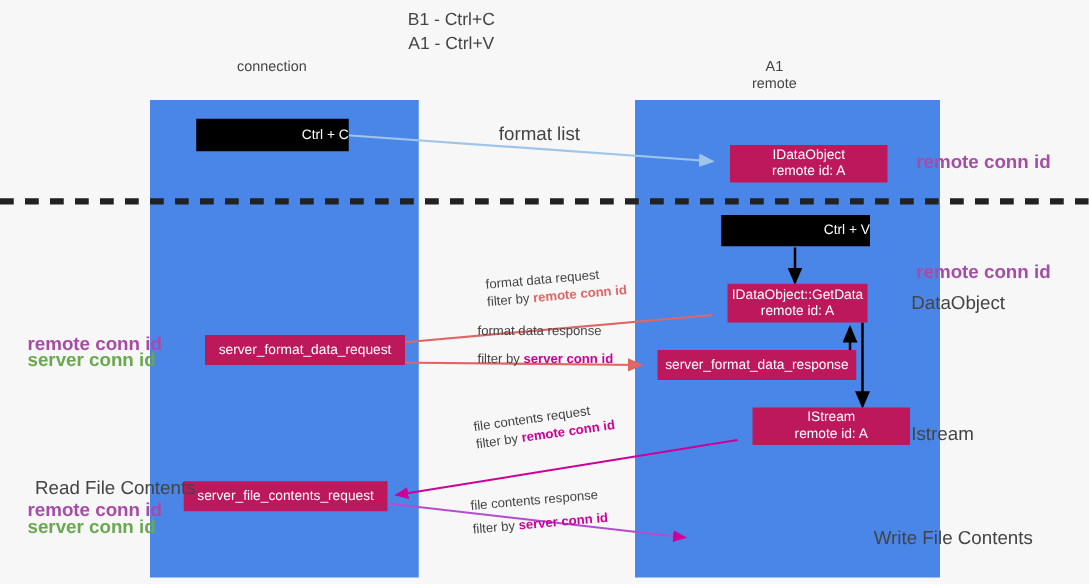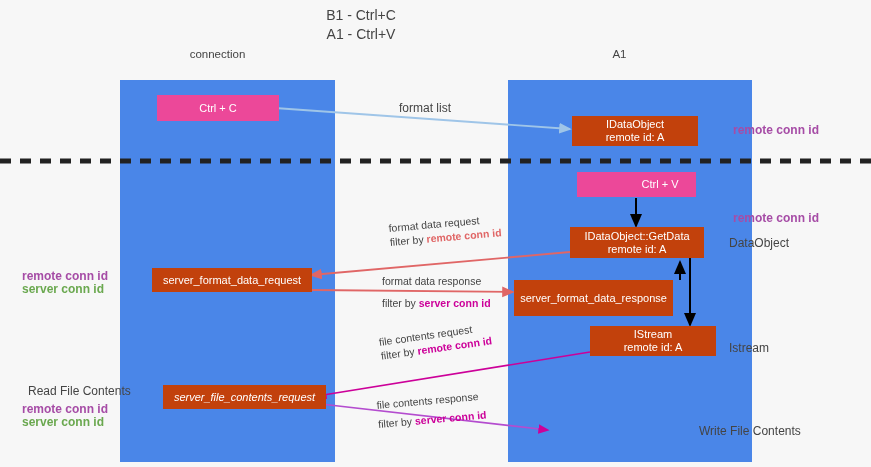--- a/index.html
+++ b/index.html
@@ -20,24 +20,24 @@
   .box{
     position:absolute;
     display:flex;flex-direction:column;
     align-items:center;justify-content:center;
     text-align:center;
     color:#fff;
     font-size:11px;
     line-height:13px;
     box-sizing:border-box;
   }
-  .box.green{background:#ec4899;}
-  .box.orange{background:#c2410c;}
+  .box.green{background:#000000;align-items:flex-end;}
+  .box.orange{background:#be185d;margin-left:12px;}
 
-  .lbl{position:absolute;font-size:12px;line-height:14px;color:#444;white-space:nowrap;}
+  .lbl{position:absolute;font-size:15px;line-height:14px;color:#444;white-space:nowrap;}
   .lbl.purple{color:#a64ca6;font-weight:bold;}
   .lbl.green{color:#6aa84f;font-weight:bold;}
 
   .rot{position:absolute;font-size:10.5px;line-height:14px;white-space:nowrap;color:#444;}
   .rot .mag{color:#cc0099;font-weight:bold;}
   .rot .red{color:#e06666;font-weight:bold;}
 
   #title{
     position:absolute;left:0;top:6px;width:722px;
     text-align:center;font-size:14px;line-height:19px;color:#444;
@@ -51,20 +51,21 @@
   <div id="title">
     <div>B1 - Ctrl+C</div>
     <div>A1 - Ctrl+V</div>
   </div>
 
   <div class="colhead" style="left:150px;top:48px;width:135px;">
     <div>connection</div>
   </div>
   <div class="colhead" style="left:552px;top:48px;width:135px;">
     <div>A1</div>
+    <div>remote</div>
   </div>
 
   <div class="col" style="left:120px;top:80px;width:215px;height:382px;"></div>
   <div class="col" style="left:508px;top:80px;width:244px;height:382px;"></div>
 
   <svg id="wires" viewBox="0 0 871 467">
     <defs>
       <marker id="ah-blue" markerWidth="7" markerHeight="7" refX="6" refY="3" orient="auto">
         <path d="M0,0 L7,3 L0,6 z" fill="#9fc5e8"></path>
       </marker>
@@ -104,53 +105,53 @@
 
   <div class="box orange" style="left:572px;top:116px;width:126px;height:30px;">
     <div>IDataObject</div>
     <div>remote id: A</div>
   </div>
 
   <div class="box green" style="left:577px;top:172px;width:119px;height:25px;padding-left:47px;">
     <div>Ctrl + V</div>
   </div>
 
-  <div class="box orange" style="left:570px;top:227px;width:134px;height:31px;">
+  <div class="box orange" style="left:570px;top:227px;width:112px;height:31px;">
     <div>IDataObject::GetData</div>
     <div>remote id: A</div>
   </div>
 
   <div class="box orange" style="left:152px;top:268px;width:160px;height:24px;">
     <div>server_format_data_request</div>
   </div>
 
-  <div class="box orange" style="left:514px;top:280px;width:159px;height:36px;">
+  <div class="box orange" style="left:514px;top:280px;width:159px;height:24px;">
     <div>server_format_data_response</div>
   </div>
 
   <div class="box orange" style="left:590px;top:326px;width:126px;height:30px;">
     <div>IStream</div>
     <div>remote id: A</div>
   </div>
 
-  <div class="box orange" style="left:163px;top:385px;width:163px;height:24px;font-style:italic;">
+  <div class="box orange" style="left:135px;top:385px;width:163px;height:24px;">
     <div>server_file_contents_request</div>
   </div>
 
 
   <div class="lbl" style="left:399px;top:101px;">format list</div>
 
   <div class="rot" style="left:388px;top:221px;transform:rotate(-5deg);transform-origin:left top;">
     <div><span>format data request</span></div>
     <div>
       <span>filter by </span><span class="red">remote conn id</span>
     </div>
   </div>
 
-  <div class="rot" style="left:382px;top:274px;">
+  <div class="rot" style="left:382px;top:258px;">
     <div><span>format data response</span></div>
     <div style="margin-top:8px;">
       <span>filter by </span><span class="mag">server conn id</span>
     </div>
   </div>
 
   <div class="rot" style="left:378px;top:335px;transform:rotate(-8deg);transform-origin:left top;">
     <div><span>file contents request</span></div>
     <div>
       <span>filter by </span><span class="mag">remote conn id</span>

